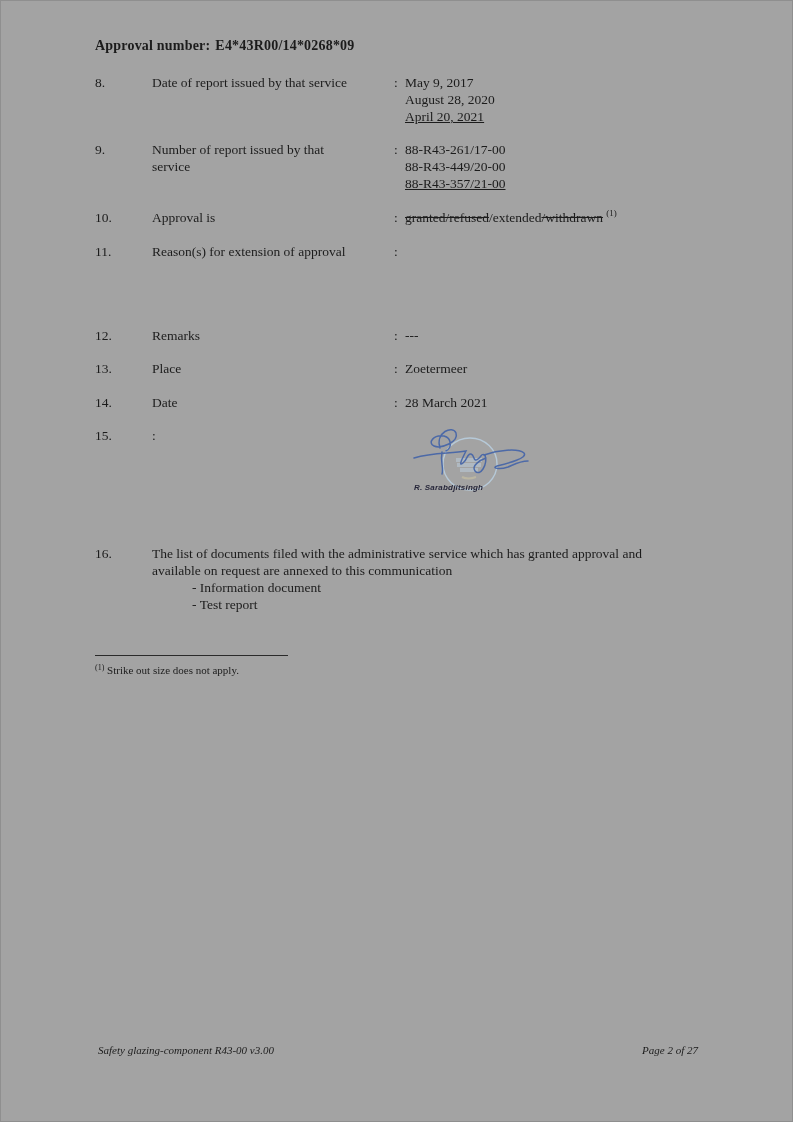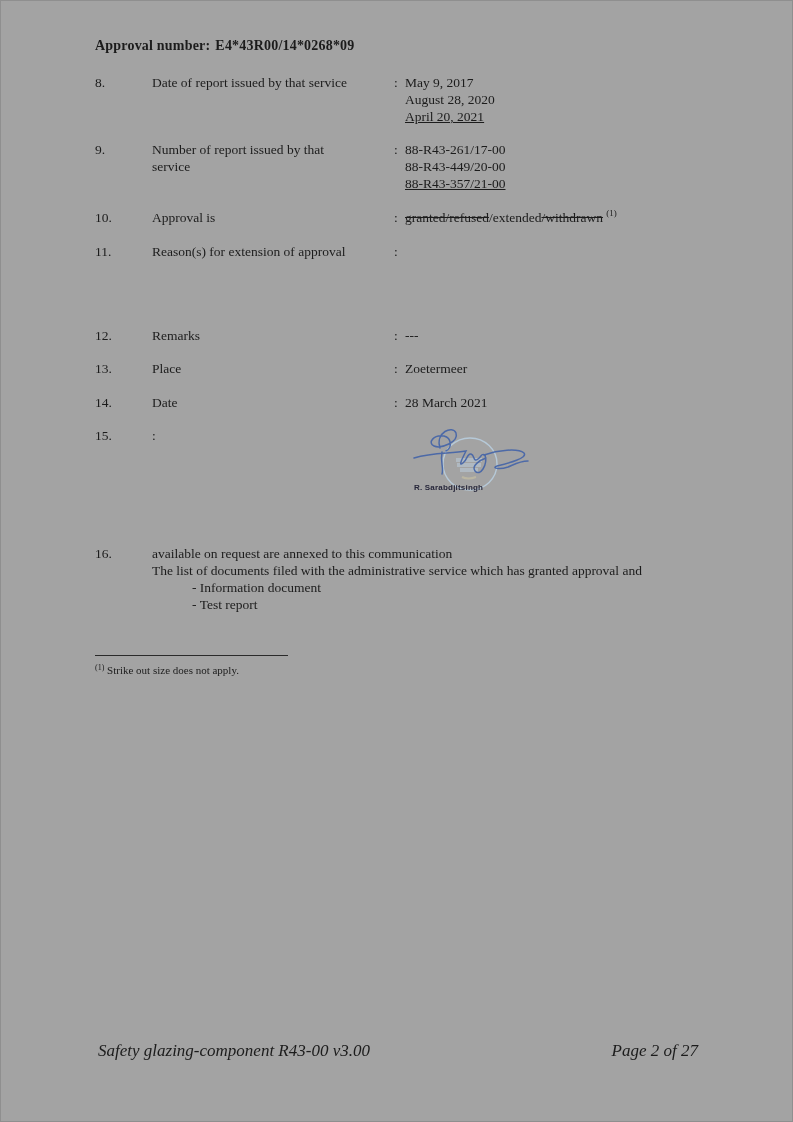--- a/index.html
+++ b/index.html
@@ -60,27 +60,28 @@
     font-size: 11px;
     line-height: 14px;
   }
   .footnote sup { font-size: 8px; vertical-align: 4px; }
   .footer {
     left: 97px; top: 1041px;
     width: 600px;
     display: flex;
     justify-content: space-between;
     font-style: italic;
-    font-size: 17px;
+    font-size: 11px;
     white-space: nowrap;
   }
   .sig-wrap { left: 405px; top: 421px; width: 135px; height: 75px; }
   .sig-name {
     left: 413px; top: 478px;
     font-family: "Liberation Sans", sans-serif;
+    font-style: italic;
     font-weight: bold;
     font-size: 8px;
     color: #26263a;
     letter-spacing: 0.2px;
     white-space: nowrap;
   }
 </style>
 </head>
 <body>
 
@@ -173,22 +174,22 @@
         <path d="M78,33 C92,28 112,26 118,31 C122,36 103,41 91,44 C85,46 93,48 102,45 C109,42 114,39 122,39"></path>
         <path d="M36,30 C34,40 38,46 36,52"></path>
       </g>
     </svg>
   </div>
   <div class="abs sig-name">R. Sarabdjitsingh</div>
 
   <div class="abs row-16" style="top:544px">
     <div class="c-num">16.</div>
     <div>
+      <div>The list of documents filed with the administrative service which has granted approval and</div>
       <div>available on request are annexed to this communication</div>
-      <div>The list of documents filed with the administrative service which has granted approval and</div>
       <div class="docs-list">
         <div>- Information document</div>
         <div>- Test report</div>
       </div>
     </div>
   </div>
 
   <div class="abs rule"></div>
   <div class="abs footnote">
     <sup>(1)</sup> <span>Strike out size does not apply.</span>

